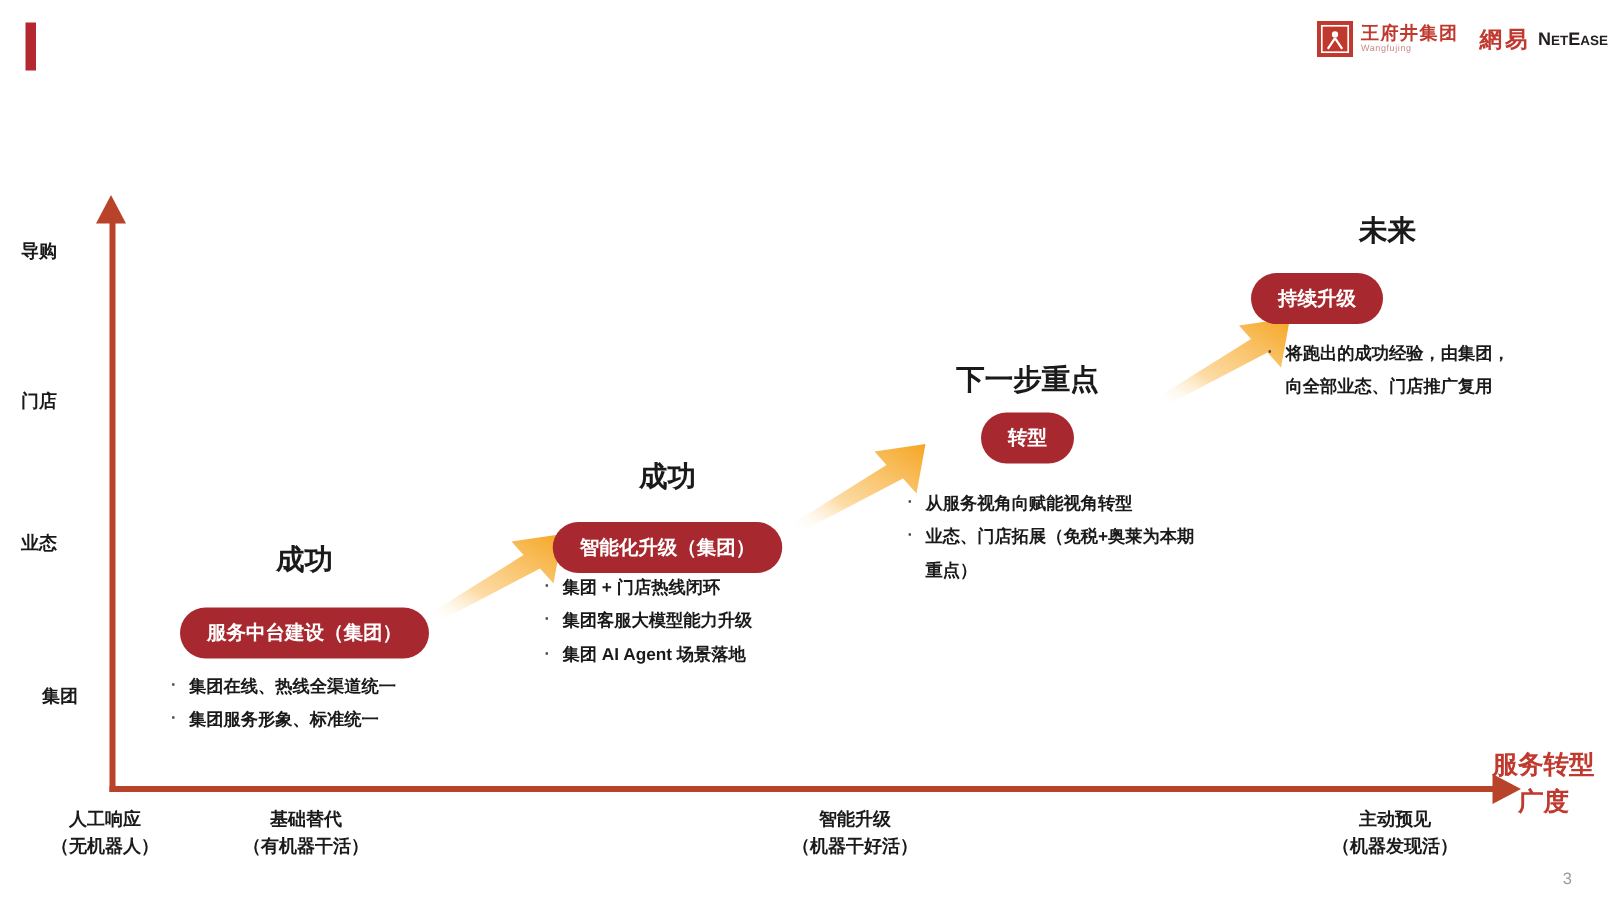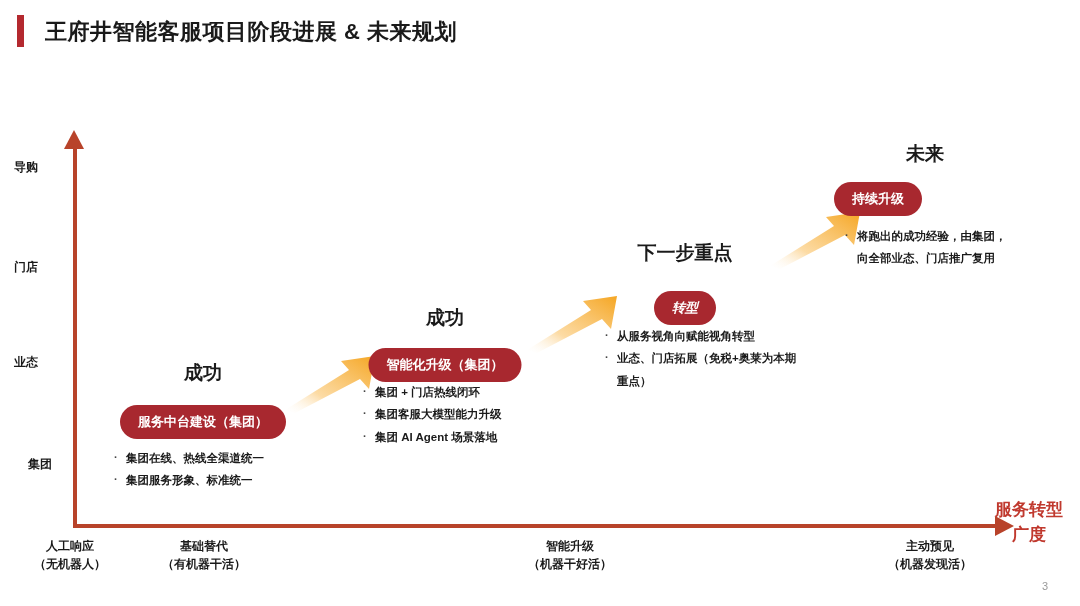--- a/index.html
+++ b/index.html
@@ -219,22 +219,41 @@
     font-size: 11px;
     color: #9a9a9a;
   }
 </style>
 </head>
 <body>
 
 <div id="slide">
 
   <div class="title-accent"></div>
-  <div class="slide-title">王府井智能客服项目阶段进展 &amp; 未来规划</div>
-
+
+  <div class="logo-area">
+    <div class="logo-wfj">
+      <div class="logo-mark">
+        <svg width="24" height="24" viewBox="0 0 24 24">
+          <rect x="0" y="0" width="24" height="24" fill="#c0392e"></rect>
+          <rect x="3.2" y="3.2" width="17.6" height="17.6" fill="none" stroke="#ffffff" stroke-width="1.1"></rect>
+          <circle cx="12" cy="9" r="2.1" fill="#ffffff"></circle>
+          <path d="M12 11.4 L7.2 18.6 M12 11.4 L16.8 18.6" stroke="#ffffff" stroke-width="1.5" fill="none"></path>
+        </svg>
+      </div>
+      <div class="logo-wfj-text">
+        <span class="logo-wfj-cn">王府井集团</span>
+        <span class="logo-wfj-en">Wangfujing</span>
+      </div>
+    </div>
+    <div class="logo-netease">
+      <span class="logo-ne-cn">網易</span>
+      <span class="logo-ne-en">N<span class="sm">ET</span>E<span class="sm">ASE</span></span>
+    </div>
+  </div>
 
   <div class="axis-line y-axis"></div>
   <div class="y-arrow"></div>
   <div class="axis-line x-axis"></div>
   <div class="x-arrow"></div>
 
   <div class="axis-title axis-title-x">
     <span>服务转型</span>
     <span class="l2">广度</span>
   </div>
@@ -313,21 +332,21 @@
             <span class="bullet-text">集团客服大模型能力升级</span>
           </div>
           <div class="bullet-row">
             <span class="bullet-dot">·</span>
             <span class="bullet-text">集团 AI Agent 场景落地</span>
           </div>
         </div>
       </div>
       <div class="stage">
         <div class="stage-heading" style="left: 685px; top: 240px;">下一步重点</div>
-        <div class="pill" style="left: 685px; top: 291px; font-style: italic;">转型</div>
+        <div class="pill" style="left: 685px; top: 275px;">转型</div>
         <div class="bullets" style="left: 605px; top: 325px; width: 200px;">
           <div class="bullet-row">
             <span class="bullet-dot">·</span>
             <span class="bullet-text">从服务视角向赋能视角转型</span>
           </div>
           <div class="bullet-row">
             <span class="bullet-dot">·</span>
             <span class="bullet-text">业态、门店拓展（免税+奥莱为本期重点）</span>
           </div>
         </div>

